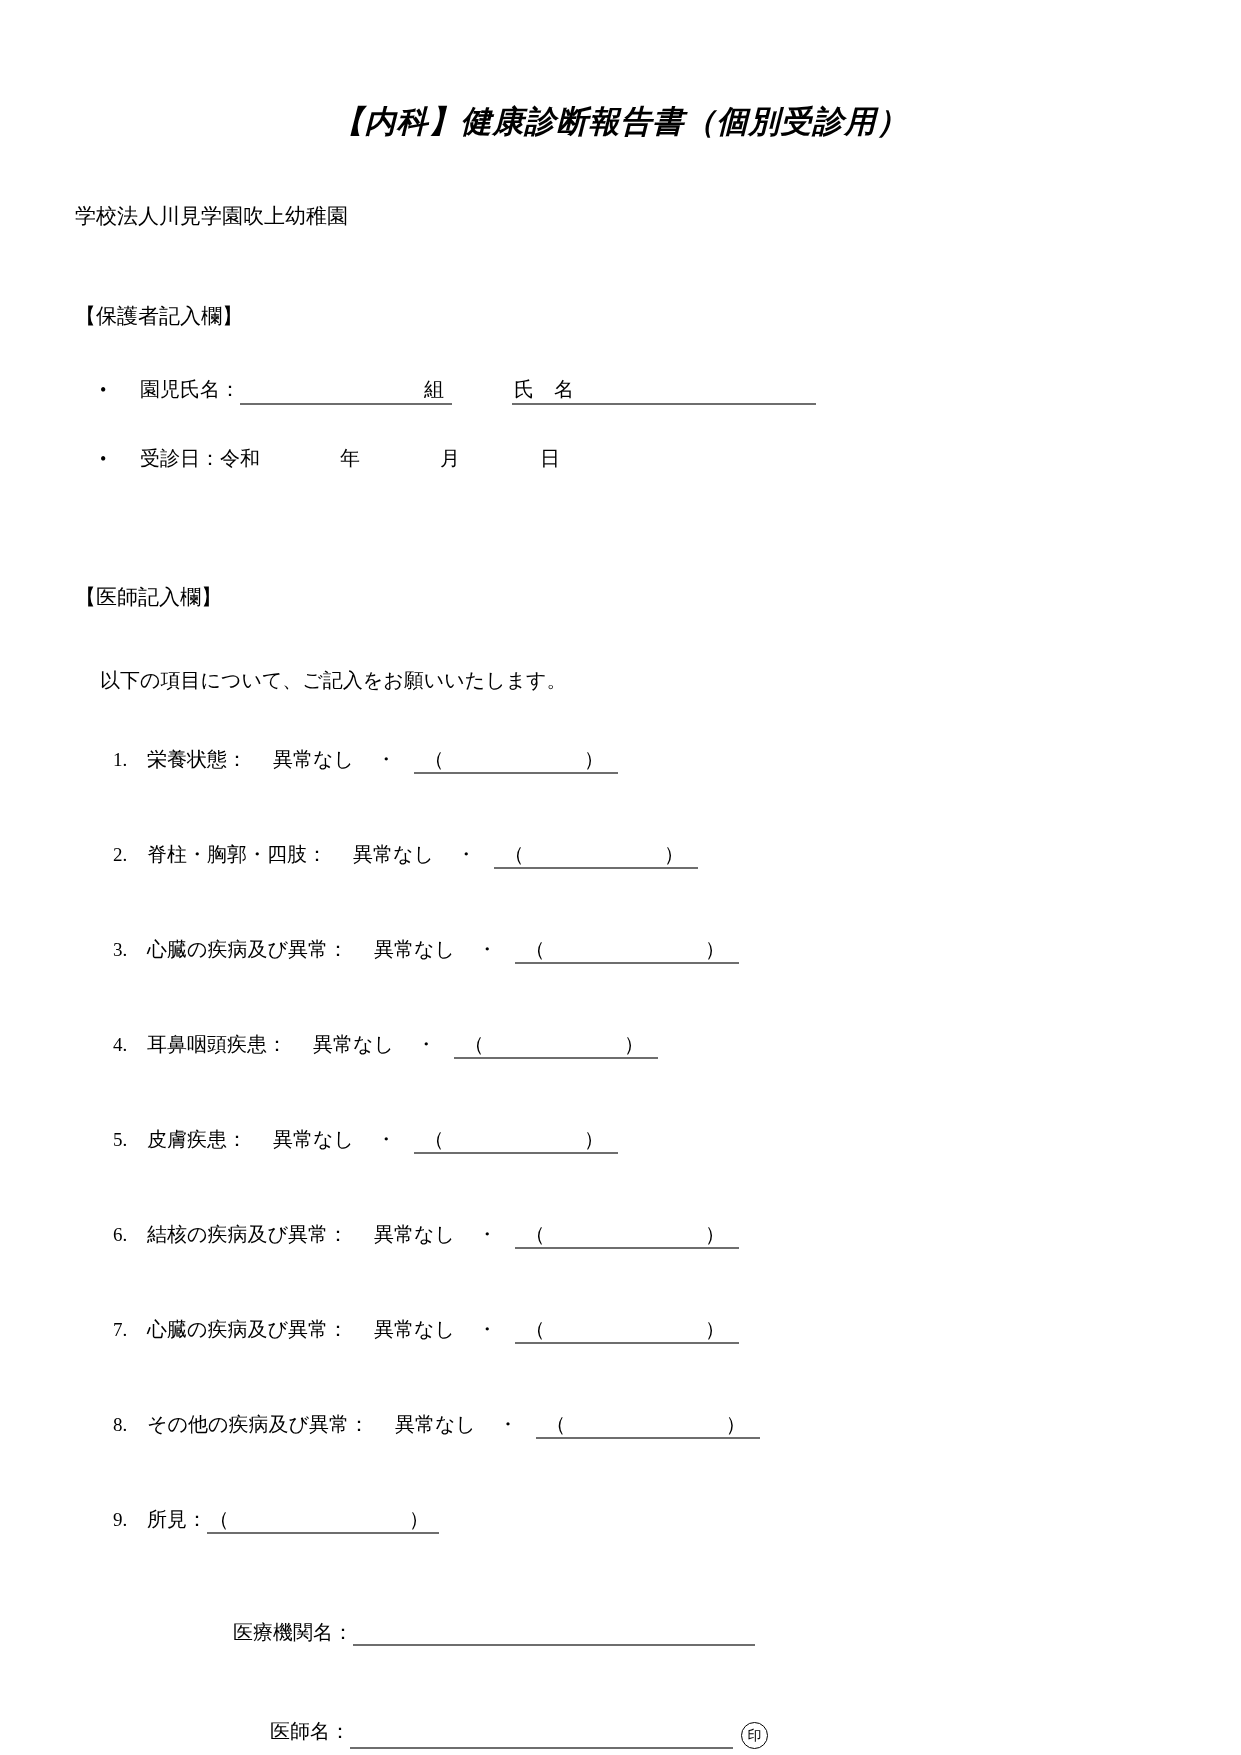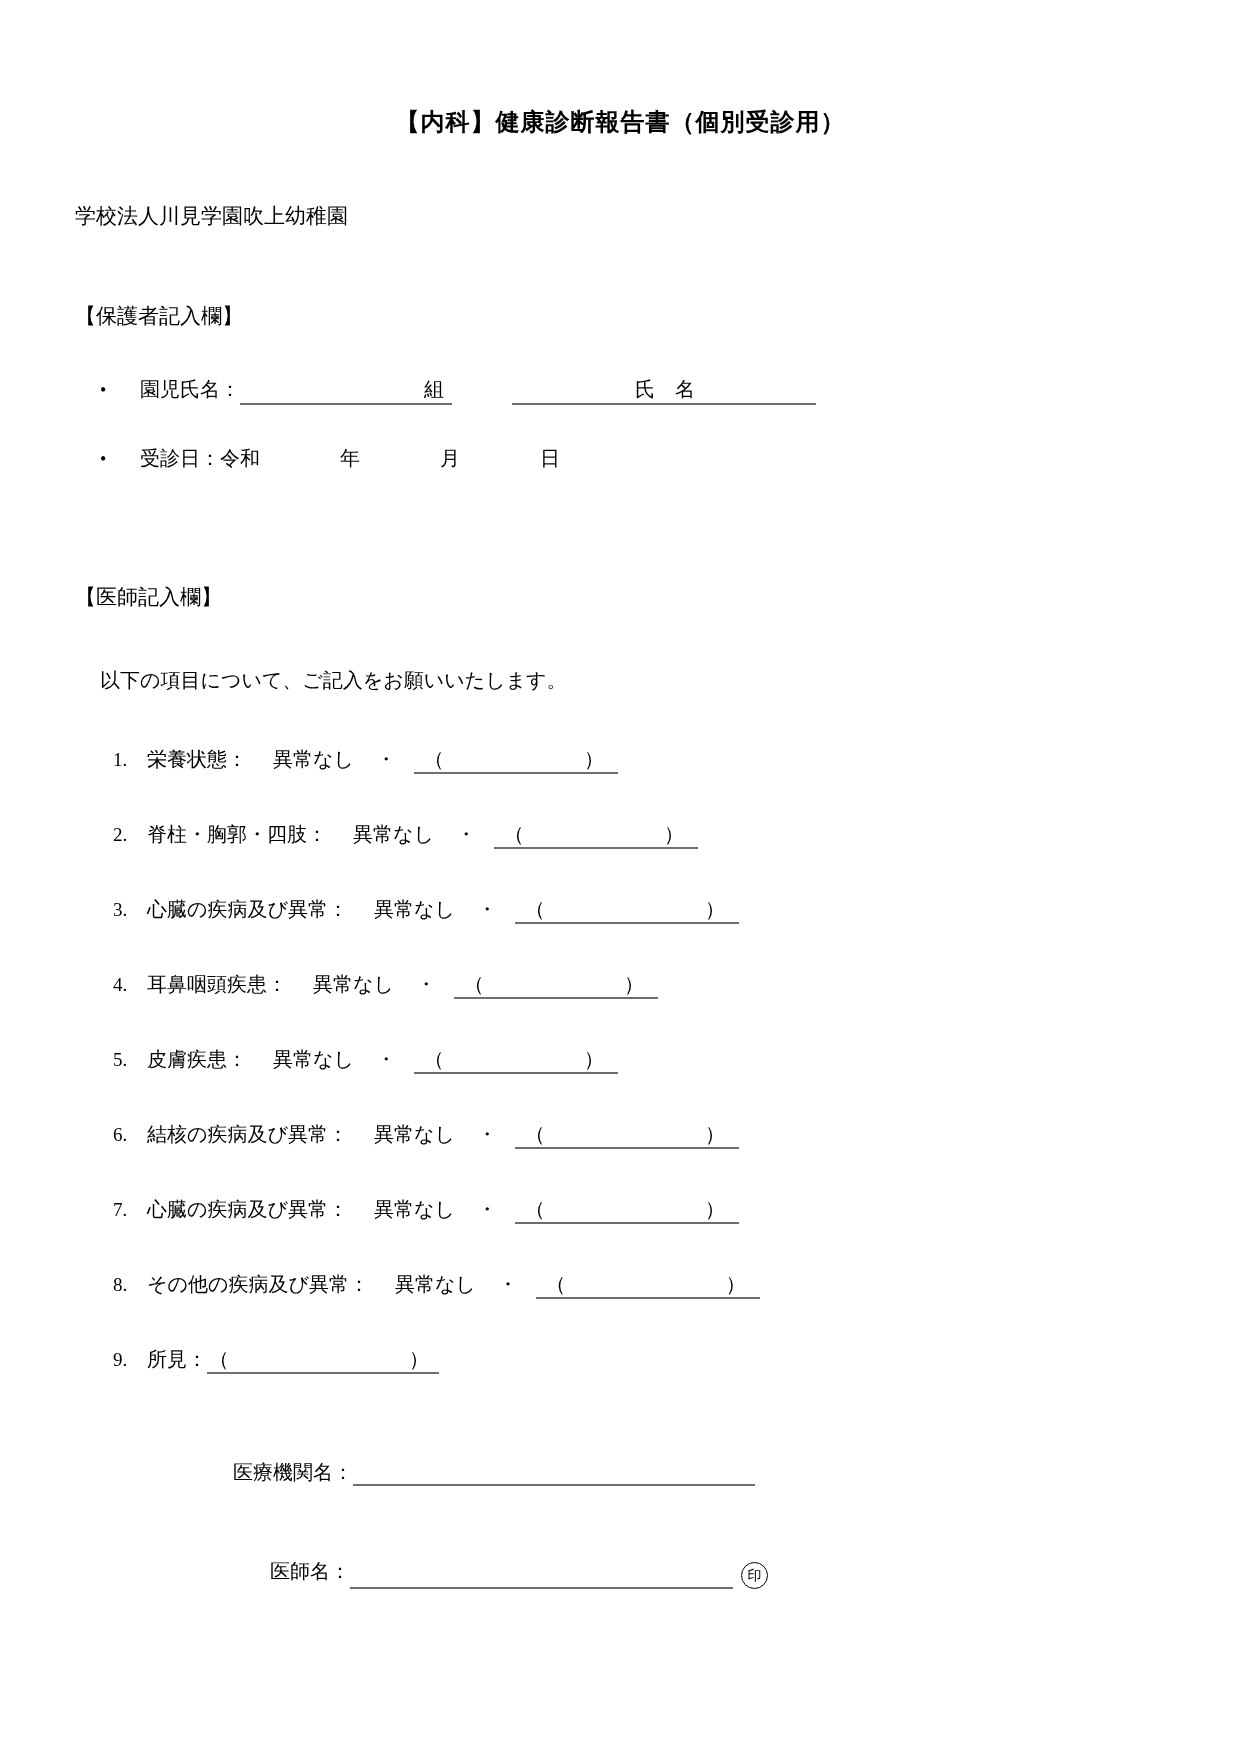--- a/index.html
+++ b/index.html
@@ -11,24 +11,25 @@
     color: #000000;
     font-family: "Liberation Serif", "DejaVu Serif", serif;
     font-size: 20px;
     padding: 100px 75px 0 75px;
     box-sizing: border-box;
     overflow: hidden;
   }
   .title {
     margin: 0;
     text-align: center;
-    font-size: 24px;
+    font-size: 31px;
     font-weight: 700;
     letter-spacing: 1px;
     line-height: 44px;
+    font-style: italic;
   }
   .school {
     margin-top: 58px;
     text-align: left;
     padding-right: 16px;
     font-size: 21px;
     line-height: 28px;
   }
   .sec-heading {
     font-size: 21px;
@@ -57,30 +58,30 @@
     width: 212px;
     text-align: right;
     padding-right: 8px;
     box-sizing: border-box;
   }
   .name-blank {
     display: inline-block;
     width: 304px;
     margin-left: 60px;
     padding-left: 2px;
-    text-align: center;
+    text-align: left;
     box-sizing: border-box;
   }
   .instruction {
     margin: 56px 0 0 25px;
     line-height: 27px;
   }
   .items { margin-top: 52px; margin-left: 38px; }
   .item {
-    margin-top: 48px;
+    margin-top: 68px;
     line-height: 26px;
     white-space: nowrap;
   }
   .item:first-child { margin-top: 0; }
   .item .num {
     display: inline-block;
     width: 34px;
     font-size: 19px;
   }
   .item .normal { margin-left: 26px; }

